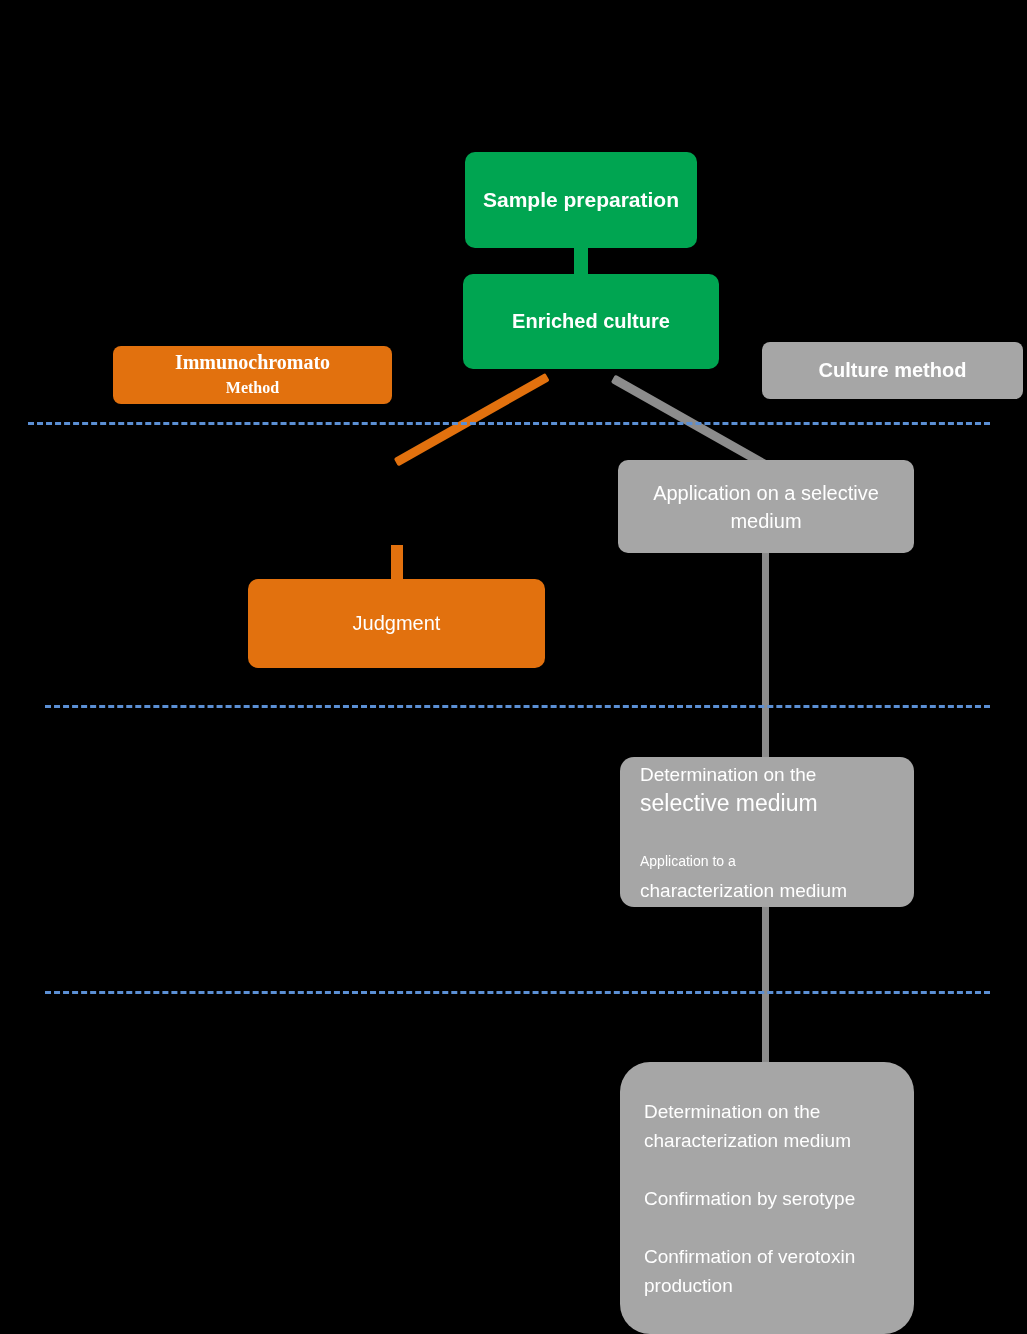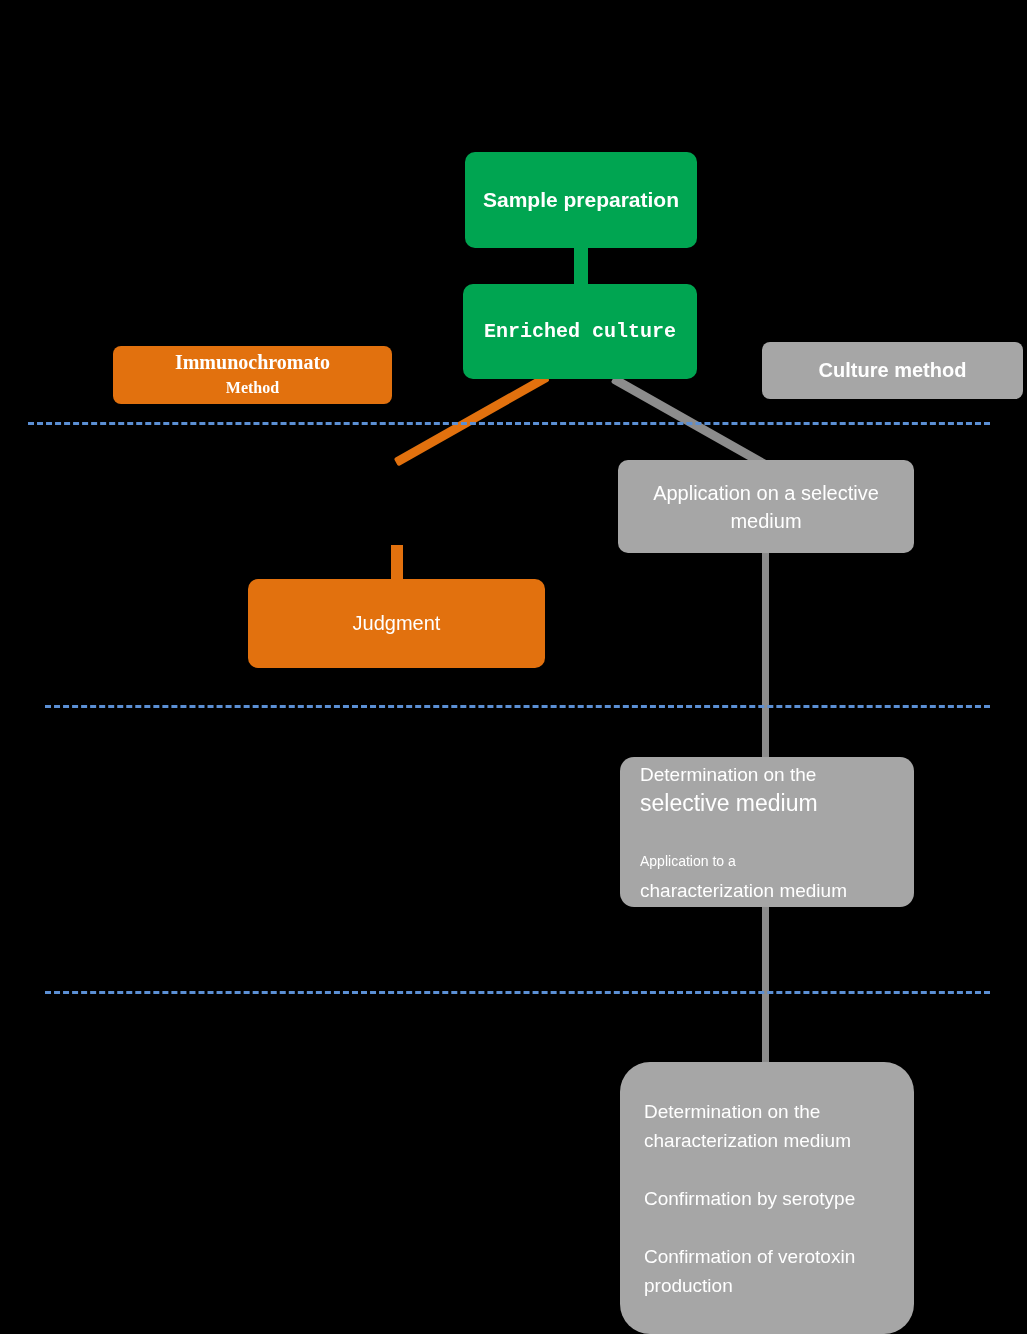--- a/index.html
+++ b/index.html
@@ -85,21 +85,21 @@
   <div class="vconn" style="left:762px; top:895px; width:7px; height:185px; background:#8c8c8c;"></div>
 
   <div class="divider" style="left:28px; top:422px; width:962px;"></div>
   <div class="divider" style="left:45px; top:705px; width:945px;"></div>
   <div class="divider" style="left:45px; top:991px; width:945px;"></div>
 
   <div class="node green centered" style="left:465px; top:152px; width:232px; height:96px; border-radius:10px;">
     <span class="line bold" style="font-size:21px;">Sample preparation</span>
   </div>
 
-  <div class="node green centered" style="left:463px; top:284px; width:234px; height:95px; border-radius:10px;font-family:Liberation Mono, monospace;">
+  <div class="node green centered" style="left:463px; top:274px; width:256px; height:95px; border-radius:10px;">
     <span class="line bold" style="font-size:20px;">Enriched culture</span>
   </div>
 
   <div class="node orange centered" style="left:113px; top:346px; width:279px; height:58px; border-radius:8px;font-family:Liberation Serif, serif;">
     <span class="line bold" style="font-size:20px; line-height:25px;">Immunochromato</span>
     <span class="line bold" style="font-size:16px; line-height:25px;">Method</span>
   </div>
 
   <div class="node gray centered" style="left:762px; top:342px; width:261px; height:57px; border-radius:8px;">
     <span class="line bold" style="font-size:20px;">Culture method</span>

